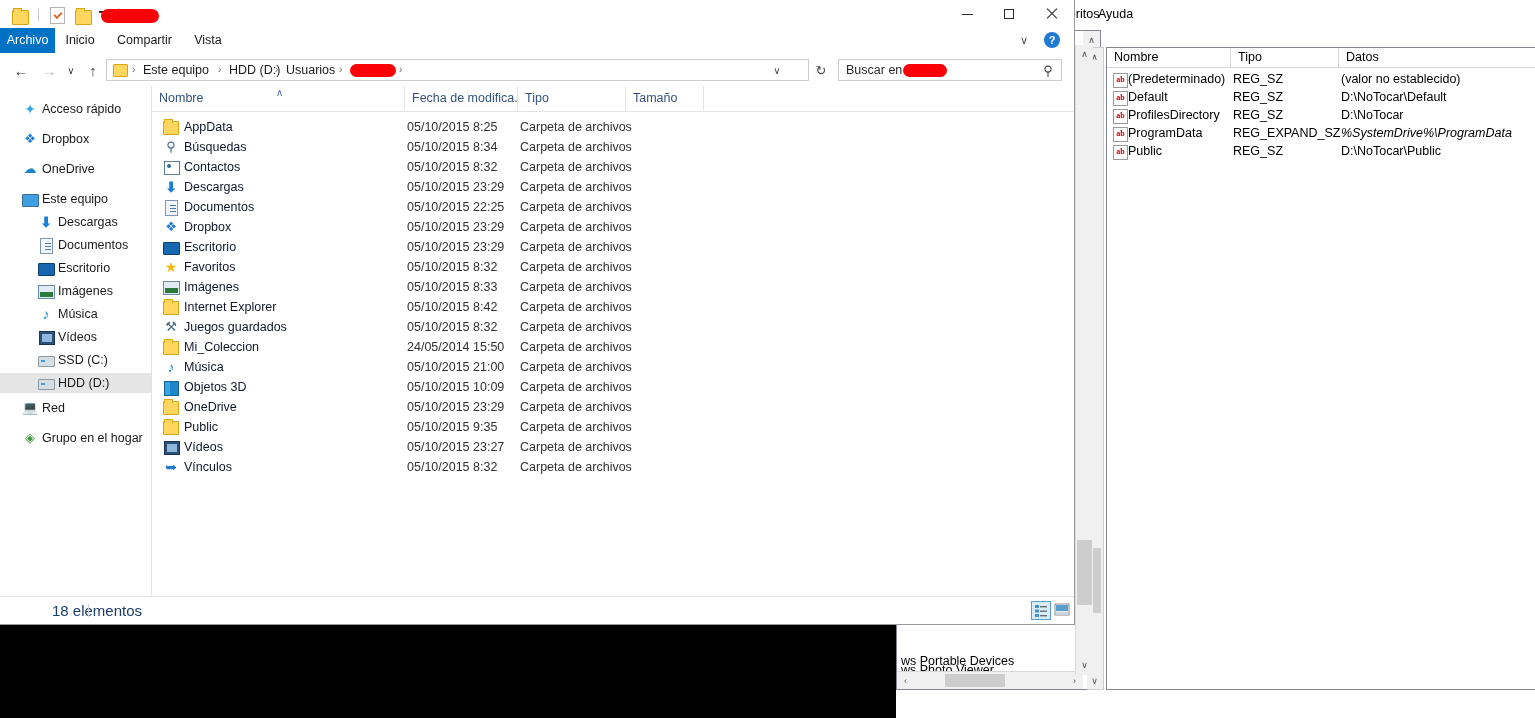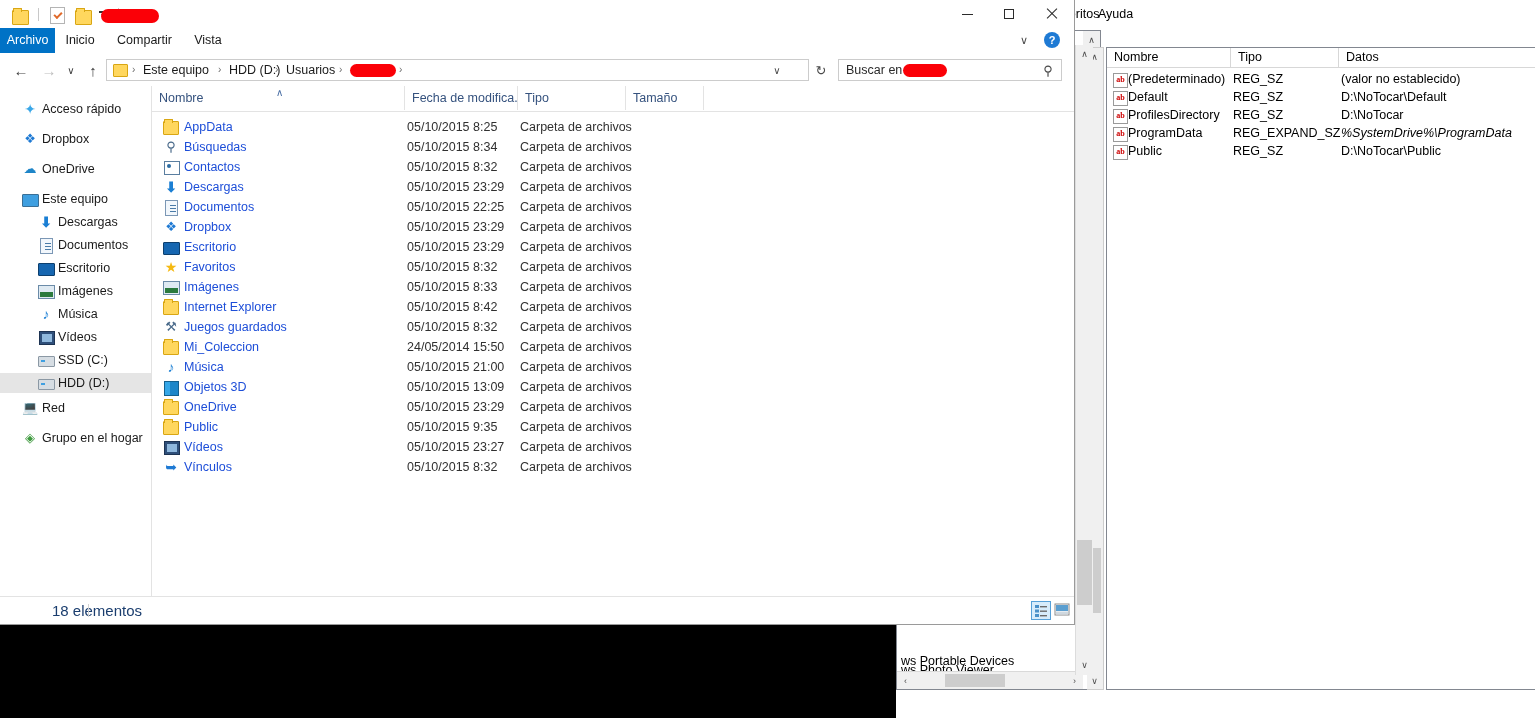--- a/index.html
+++ b/index.html
@@ -293,21 +293,21 @@
     white-space:nowrap;overflow:hidden;
   }
   #sort-caret{
     position:absolute;left:124px;top:1px;font-size:10px;color:#4a6fa5;
   }
   .frow{
     position:absolute;left:0;width:922px;height:20px;line-height:20px;
   }
   .frow .fname{
     position:absolute;left:32px;top:0;height:20px;line-height:20px;
-    font-size:12.5px;color:#1d4ed8;white-space:nowrap;
+    font-size:12.5px;color:#0f172a;white-space:nowrap;
   }
   .frow .fdate{
     position:absolute;left:255px;top:0;height:20px;line-height:20px;
     font-size:12.5px;color:#303030;white-space:nowrap;
   }
   .frow .ftype{
     position:absolute;left:368px;top:0;height:20px;line-height:20px;
     font-size:12.5px;color:#303030;white-space:nowrap;
   }
   .ficon{position:absolute;left:11px;top:2px;width:16px;height:16px;}
@@ -661,21 +661,21 @@
     </div>
     <div class="frow" style="top:271px;">
       <span class="ficon ic-music">♪</span>
       <span class="fname">Música</span>
       <span class="fdate">05/10/2015 21:00</span>
       <span class="ftype">Carpeta de archivos</span>
     </div>
     <div class="frow" style="top:291px;">
       <span class="ficon ic-3d"></span>
       <span class="fname">Objetos 3D</span>
-      <span class="fdate">05/10/2015 13:09</span>
+      <span class="fdate">05/10/2015 10:09</span>
       <span class="ftype">Carpeta de archivos</span>
     </div>
     <div class="frow" style="top:311px;">
       <span class="ficon ic-folder" style="width:14px;"></span>
       <span class="fname">OneDrive</span>
       <span class="fdate">05/10/2015 23:29</span>
       <span class="ftype">Carpeta de archivos</span>
     </div>
     <div class="frow" style="top:331px;">
       <span class="ficon ic-folder" style="width:14px;"></span>

